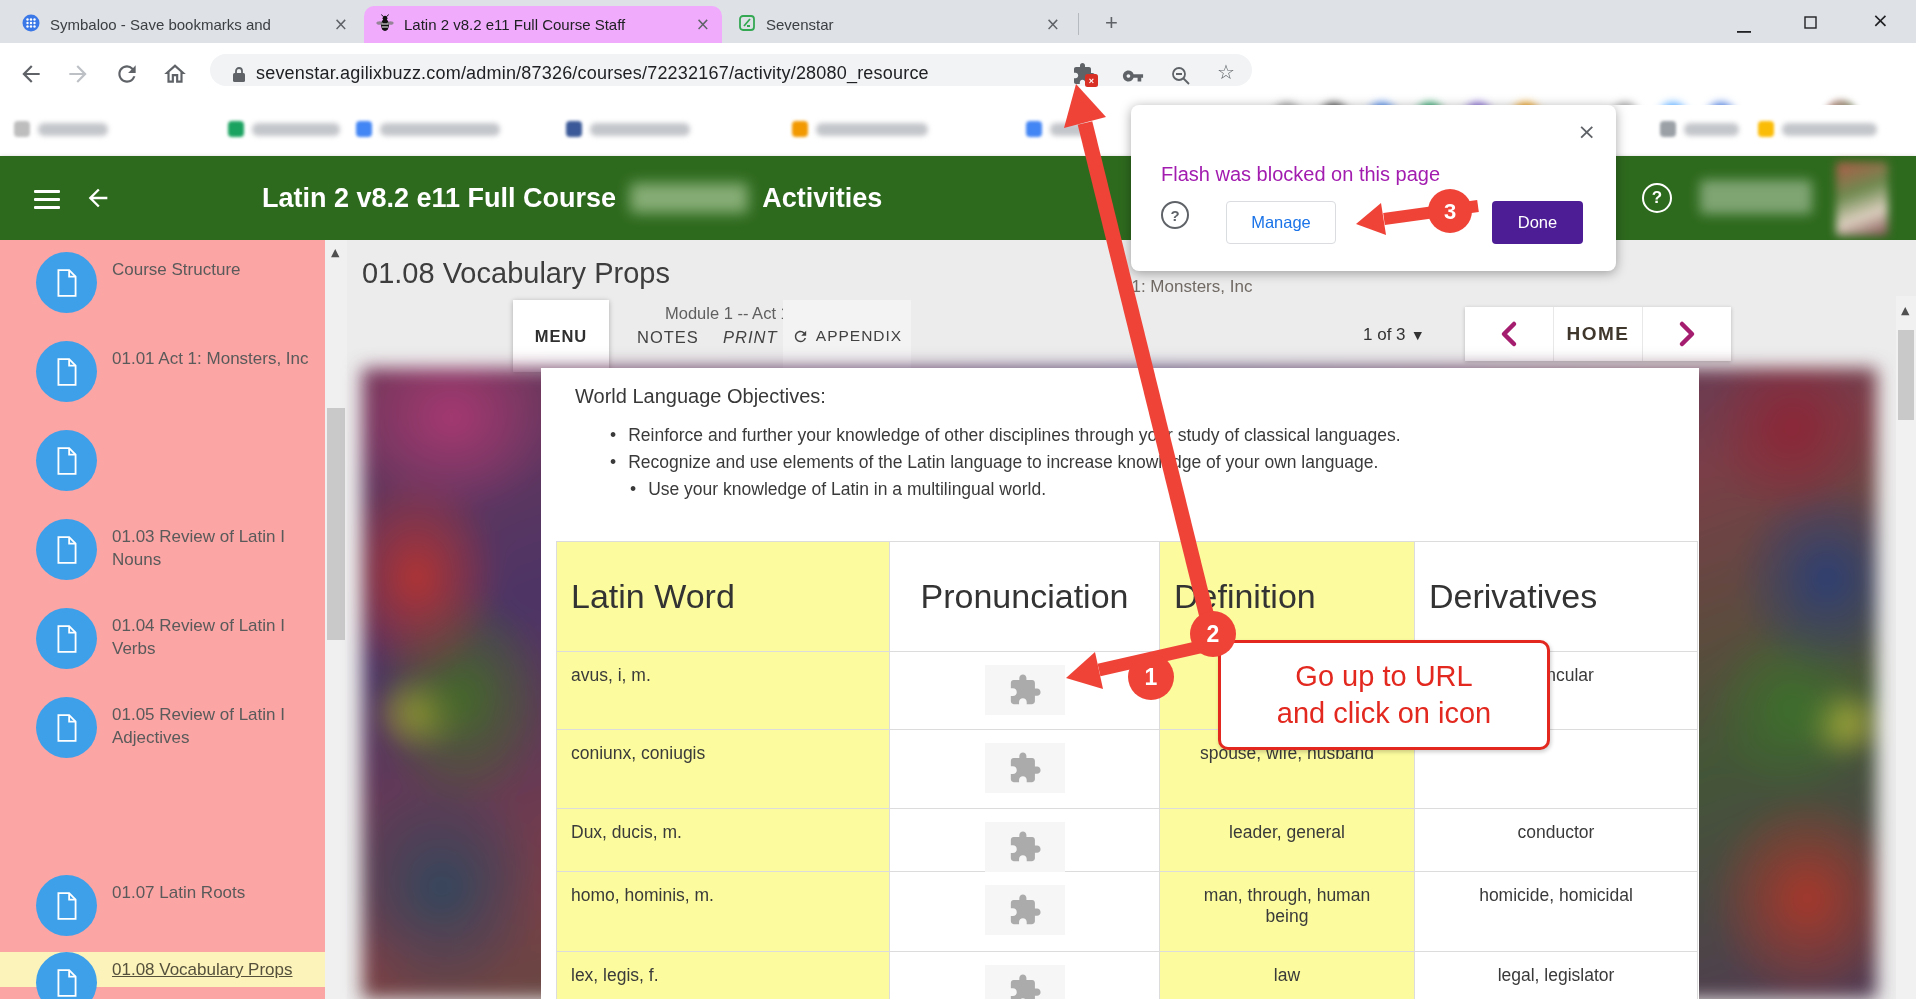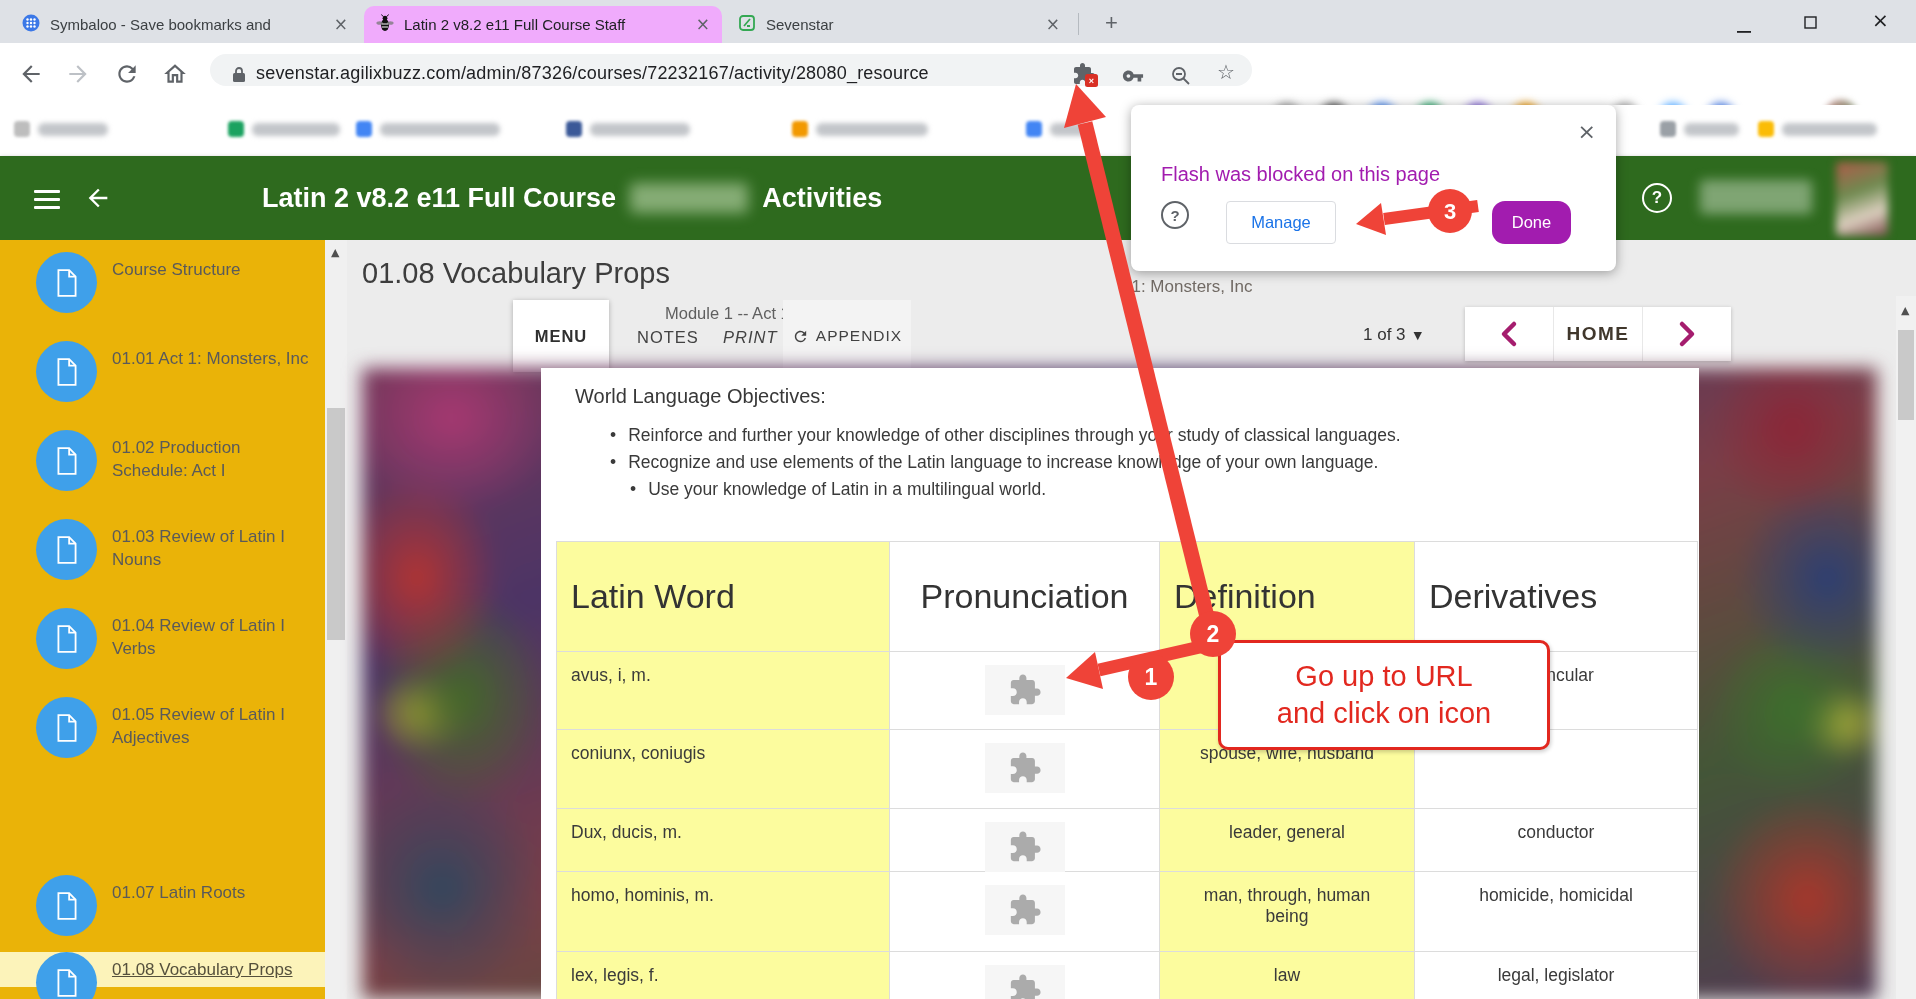--- a/index.html
+++ b/index.html
@@ -38,21 +38,21 @@
   .appheader{left:0;top:156px;width:1916px;height:84px;background:#2e6a1e;
     box-shadow:0 2px 5px rgba(0,0,0,.35);}
   .burger span{display:block;width:26px;height:3px;background:#fff;margin:5px 0;border-radius:1px;}
   .gh-title{left:262px;top:0;height:84px;display:flex;align-items:center;gap:14px;
     color:#fff;font-size:27px;font-weight:bold;white-space:nowrap;}
   .gh-blob{width:118px;height:30px;background:rgba(205,228,190,.55);border-radius:4px;filter:blur(7px);}
   .helpc{width:30px;height:30px;border:2.5px solid #fff;border-radius:50%;color:#fff;
     font-size:17px;font-weight:bold;display:flex;align-items:center;justify-content:center;}
 
   
-  .sidebar{left:0;top:240px;width:347px;height:759px;background:#eab308;}
+  .sidebar{left:0;top:240px;width:347px;height:759px;background:#fca5a5;}
   .sb-item{left:0;width:325px;height:89px;}
   .sb-item .circ{position:absolute;left:36px;top:0;width:61px;height:61px;border-radius:50%;
     background:#3fa0ea;display:flex;align-items:center;justify-content:center;}
   .sb-item .lbl{position:absolute;left:112px;top:6px;width:200px;font-size:17px;
     line-height:23px;color:#5a5a5a;}
   .sb-item.active-row{background:#fcf3ba;height:47px;margin-top:-12px;padding-top:12px;}
   .sb-item.active-row .lbl{text-decoration:underline;color:#55503c;}
   .sb-scroll{left:325px;top:240px;width:22px;height:759px;background:#f0f0f0;}
   .sb-thumb{left:327px;top:408px;width:18px;height:232px;background:#c9c9c9;}
   .scroll-arrow{font-family:"DejaVu Sans",sans-serif;font-size:11px;color:#505050;}
@@ -116,21 +116,21 @@
   
   .popup{left:1131px;top:105px;width:485px;height:166px;background:#fff;border-radius:8px;
     box-shadow:0 2px 12px rgba(0,0,0,.35);z-index:80;}
   .popmsg{left:30px;top:28px;font-size:20px;color:#a21caf;margin-top:30px;}
   .popclose{right:20px;top:14px;font-size:22px;color:#5f6368;font-family:"DejaVu Sans",sans-serif;}
   .pophelp{left:30px;top:96px;width:28px;height:28px;border:2px solid #5f6368;border-radius:50%;
     color:#5f6368;font-size:15px;font-weight:bold;display:flex;align-items:center;justify-content:center;}
   .btn{height:43px;border-radius:4px;font-size:16.5px;display:flex;align-items:center;
     justify-content:center;font-weight:500;}
   .btn.manage{left:95px;top:96px;width:110px;border:1px solid #dadce0;color:#1a73e8;background:#fff;}
-  .btn.done{left:361px;top:96px;width:79px;background:#a21caf;color:#fff;border-radius:13px;}
+  .btn.done{left:361px;top:96px;width:91px;background:#4c1d95;color:#fff;}
 
   
   .callout{left:1218px;top:640px;width:332px;height:110px;background:#fff;border:3px solid #e2281f;
     border-radius:10px;z-index:60;display:flex;flex-direction:column;align-items:center;
     justify-content:center;box-shadow:1px 2px 4px rgba(0,0,0,.2);}
   .callout div{font-size:29px;color:#e2281f;line-height:37px;white-space:nowrap;}
   .overlay{left:0;top:0;width:1916px;height:999px;z-index:100;pointer-events:none;}
 </style>
 </head>
 <body>
@@ -330,21 +330,20 @@
         </span>
       <span class="lbl">01.01 Act 1: Monsters, Inc</span>
     </div>
     <div class="abs sb-item" style="top:190px;">
       <span class="circ">
           <svg width="26" height="30" viewBox="0 0 24 28" fill="none" stroke="#fff" stroke-width="1.7">
             <path d="M4 2h10l6 6v18H4z"></path>
             <path d="M14 2v6h6"></path>
           </svg>
         </span>
-      <span class="lbl">01.02 Production Schedule: Act I</span>
     </div>
     <div class="abs sb-item" style="top:279px;">
       <span class="circ">
           <svg width="26" height="30" viewBox="0 0 24 28" fill="none" stroke="#fff" stroke-width="1.7">
             <path d="M4 2h10l6 6v18H4z"></path>
             <path d="M14 2v6h6"></path>
           </svg>
         </span>
       <span class="lbl">01.03 Review of Latin I Nouns</span>
     </div>

